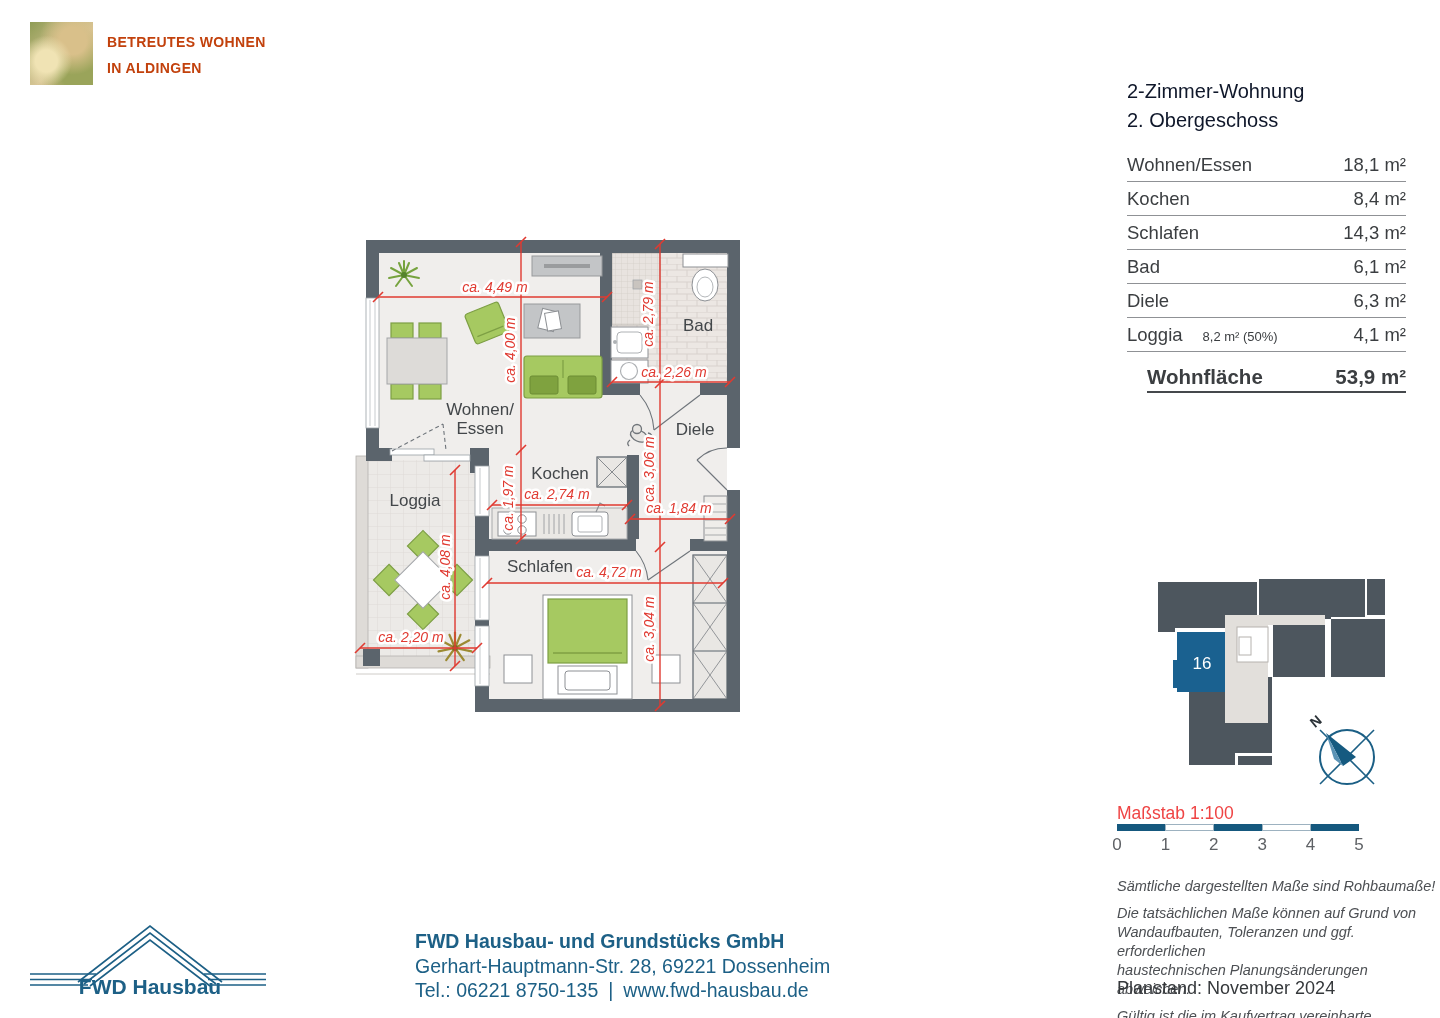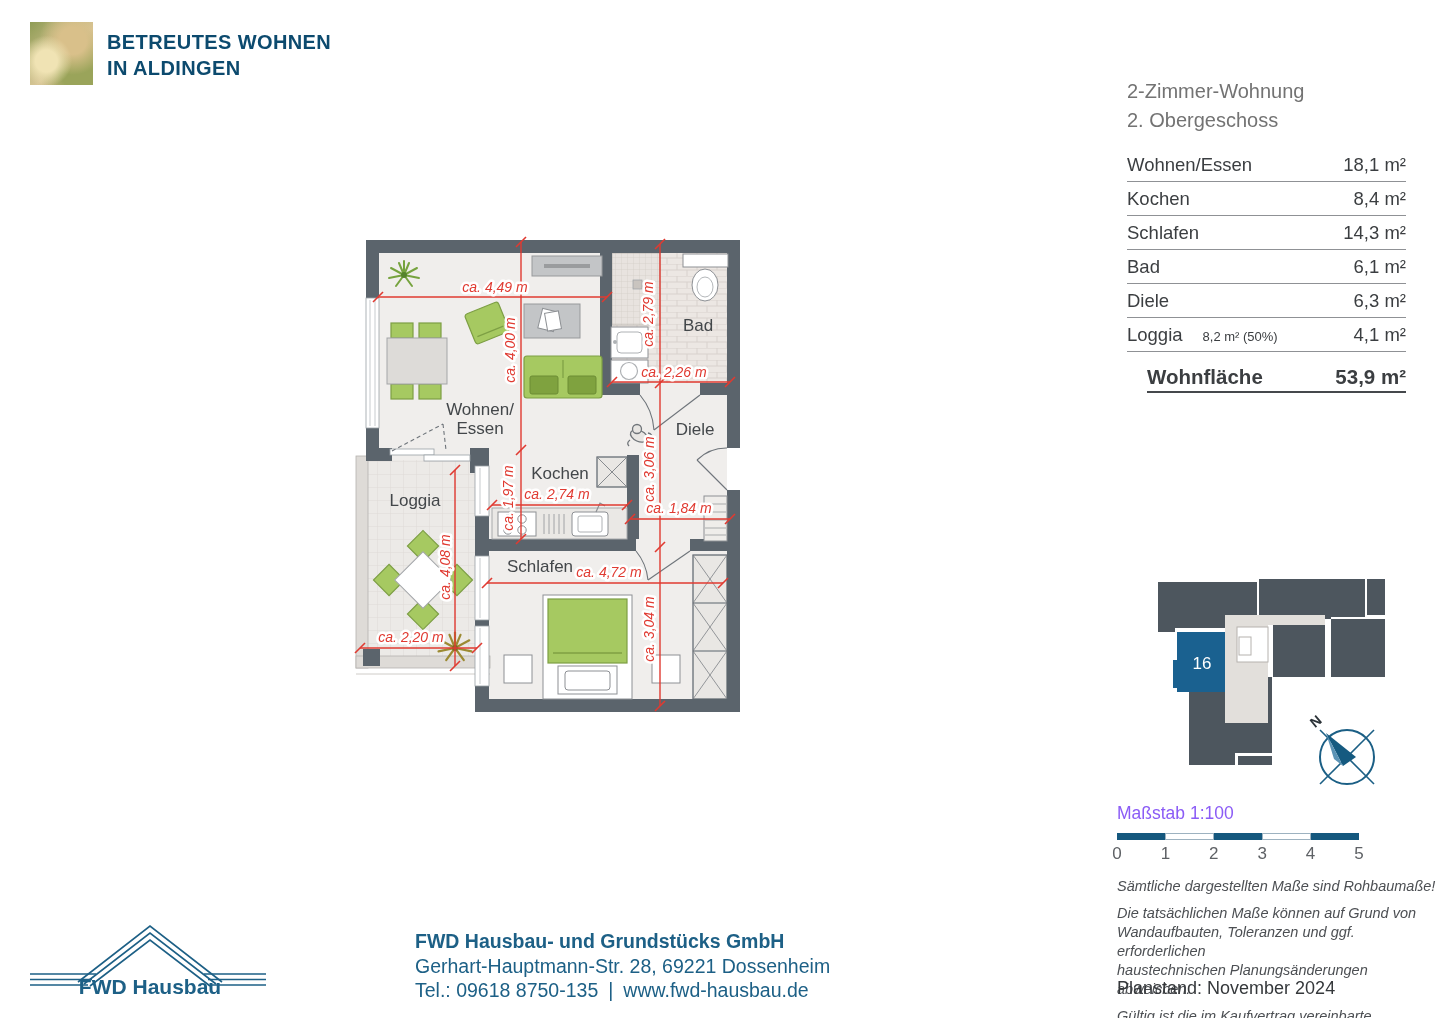--- a/index.html
+++ b/index.html
@@ -5,36 +5,36 @@
   html,body{margin:0;padding:0;background:#fff;}
   .page{position:relative;width:1440px;height:1018px;background:#fff;overflow:hidden;
         font-family:"Liberation Sans",sans-serif;color:#3b3e41;}
   
   .brand-photo{position:absolute;left:30px;top:22px;width:63px;height:63px;
     background:
       radial-gradient(circle at 26% 62%, #f0e3b4 0 18%, rgba(0,0,0,0) 42%),
       radial-gradient(circle at 68% 30%, #d9c08a 0 22%, rgba(0,0,0,0) 55%),
       radial-gradient(circle at 80% 75%, #9aa45a 0 30%, rgba(0,0,0,0) 60%),
       linear-gradient(135deg,#8f9c55,#d8c697 55%,#b49f6b);}
-  .brand-text{position:absolute;left:107px;top:29px;font-size:20px;font-weight:bold;
-    letter-spacing:.4px;line-height:26px;color:#0c4a6e;}
+  .brand-text{position:absolute;left:107px;top:29px;font-size:14px;font-weight:bold;
+    letter-spacing:.4px;line-height:26px;color:#c2410c;}
   
   .unit-title{position:absolute;left:1127px;top:26px;font-size:34px;font-weight:800;
     letter-spacing:.6px;color:#15587e;}
-  .unit-sub{position:absolute;left:1127px;top:77px;font-size:20px;line-height:28.5px;color:#737373;}
+  .unit-sub{position:absolute;left:1127px;top:77px;font-size:20px;line-height:28.5px;color:#0f172a;}
   .area-table{position:absolute;left:1127px;top:148px;width:279px;}
   .arow{display:flex;justify-content:space-between;align-items:baseline;height:34px;
     padding-top:6px;box-sizing:border-box;border-bottom:1px solid #8f9195;font-size:18.5px;}
   .arow .note{font-size:13px;margin-left:20px;color:#3b3e41;}
   .atotal{display:flex;justify-content:space-between;align-items:flex-end;
     padding-top:13px;padding-bottom:2px;border-bottom:2.5px solid #45484c;
     font-size:20.5px;font-weight:bold;margin-left:20px;}
   
   .scale{position:absolute;left:1117px;top:803px;}
-  .scale-label{font-size:17.5px;color:#8b5cf6;margin-bottom:9px;}
+  .scale-label{font-size:17.5px;color:#ef4444;}
   .scale-bar{display:flex;width:242px;height:7px;}
   .scale-bar span{flex:1;box-sizing:border-box;}
   .seg-b{background:#15587e;}
   .seg-w{background:#fff;border:1px solid #9db2c0;}
   .scale-nums{display:flex;justify-content:space-between;width:256px;margin-left:-7px;
     margin-top:4px;font-size:17px;color:#5e6165;}
   .scale-nums span{width:14px;text-align:center;}
   
   .notes{position:absolute;left:1117px;top:877px;width:325px;font-size:14.5px;
     font-style:italic;color:#4c4f53;line-height:19px;}
@@ -432,17 +432,17 @@
       <path d="M2 52 H68 M2 57.5 H64 M2 63 H60"></path>
       <path d="M176 52 H238 M180 57.5 H238 M184 63 H238"></path>
     </g>
     <text x="122" y="72" text-anchor="middle" fill="#1d6086" font-size="21" font-weight="bold" font-family="Liberation Serif, serif">FWD Hausbau</text>
   </svg>
 
   <div class="contact">
     <div class="c1">FWD Hausbau- und Grundstücks GmbH</div>
     <div>Gerhart-Hauptmann-Str. 28, 69221 Dossenheim</div>
     <div>
-      <span>Tel.: 09618 8750-135</span><span class="sep">|</span><span>www.fwd-hausbau.de</span>
+      <span>Tel.: 06221 8750-135</span><span class="sep">|</span><span>www.fwd-hausbau.de</span>
     </div>
   </div>
 
 </div>
 
 </body></html>

